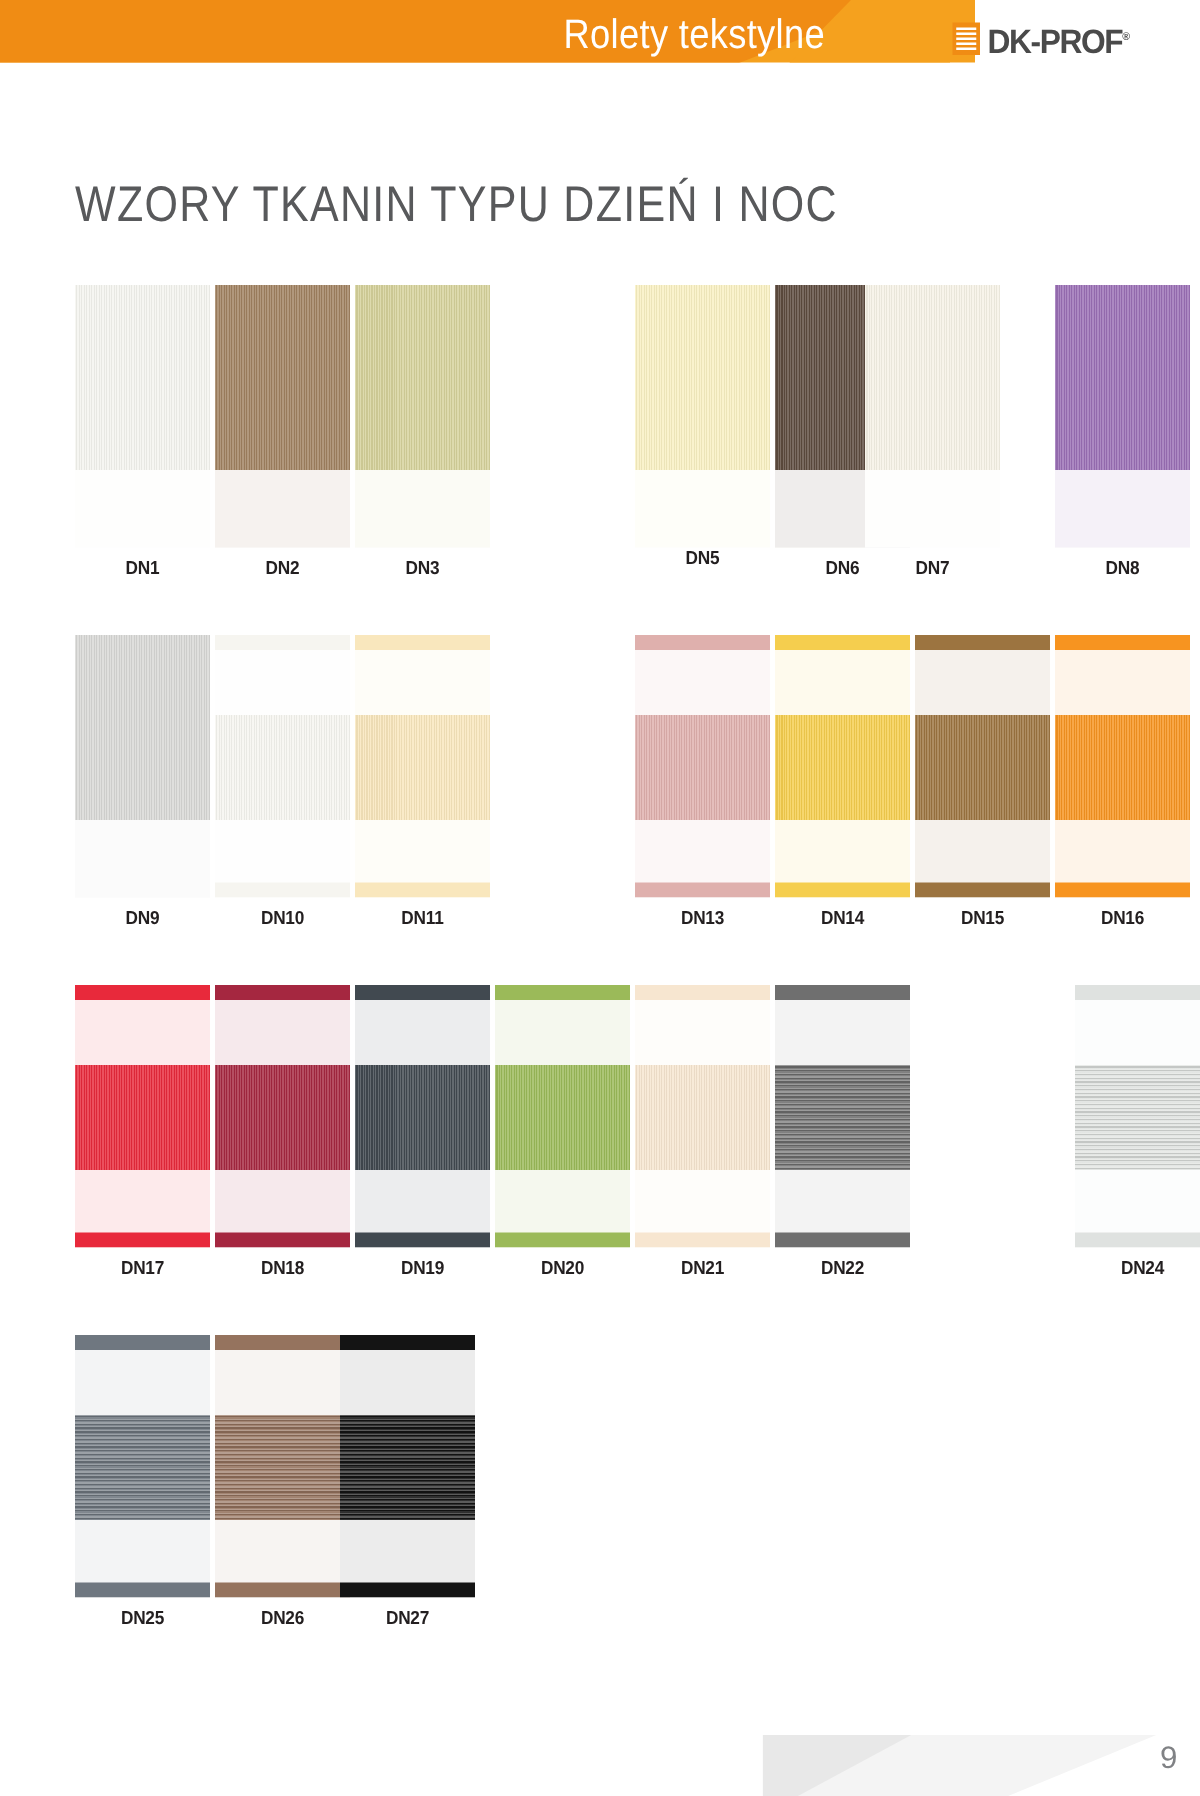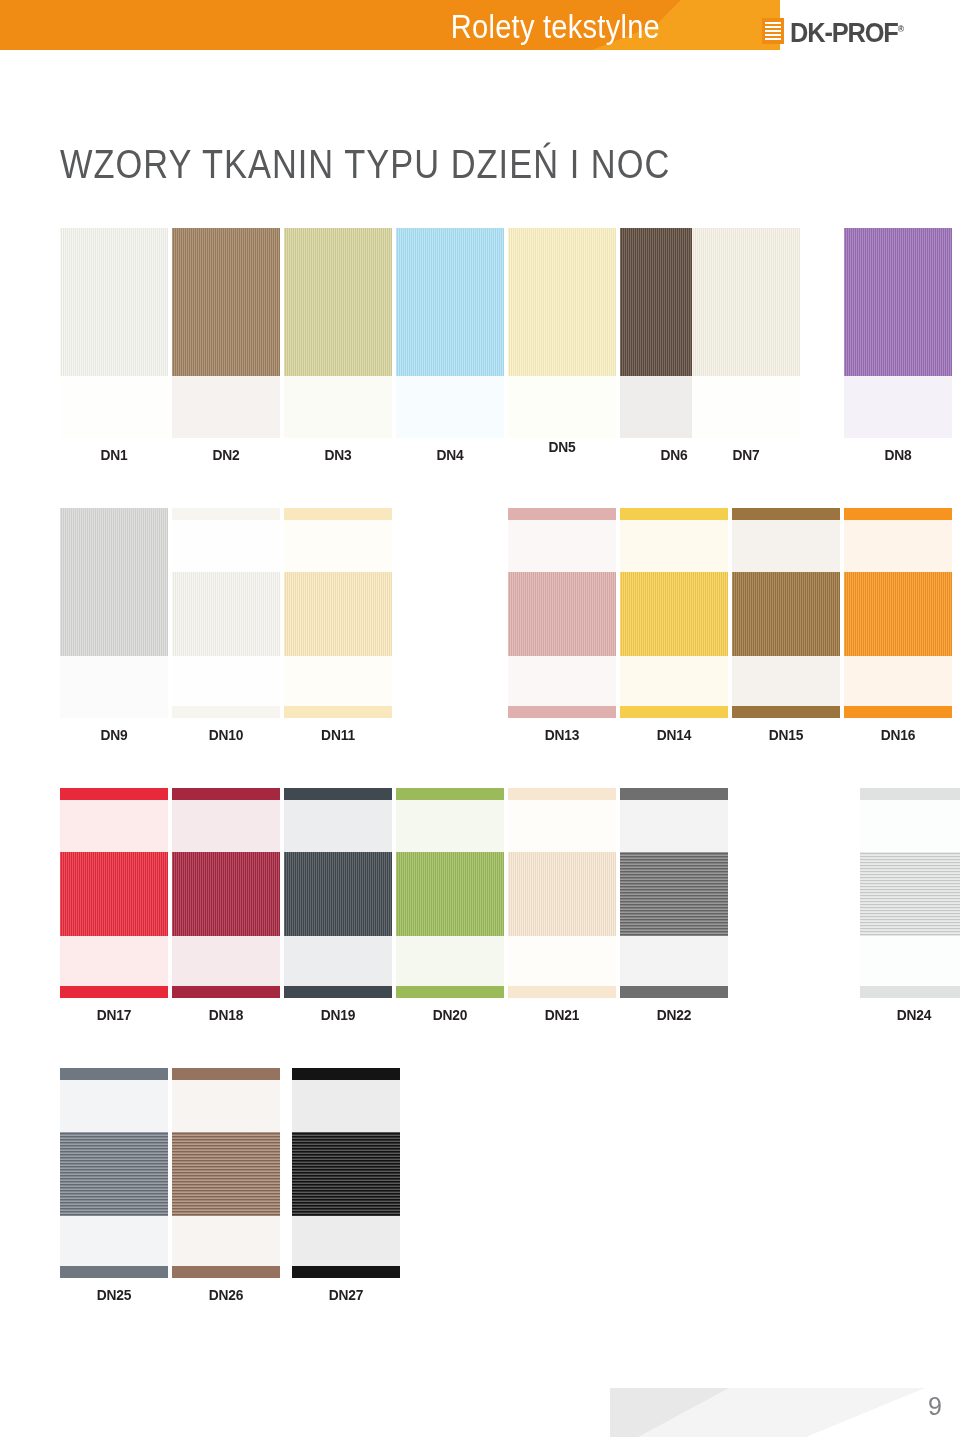--- a/index.html
+++ b/index.html
@@ -285,29 +285,20 @@
         </div>
         <div class="cell" style="left: 224px;">
           <div class="swatch" style="background: rgb(251, 251, 245);">
             <div class="band" style="top: 0px; height: 148px; background: rgb(214, 210, 155);">
               <div class="weave"></div>
             </div>
             <div class="band stripes" style="top: 148px; height: 62px; background: rgb(251, 251, 245);"></div>
           </div>
           <div class="label">DN3</div>
         </div>
-        <div class="cell" style="left: 336px;">
-          <div class="swatch" style="background: rgb(247, 252, 254);">
-            <div class="band" style="top: 0px; height: 148px; background: rgb(172, 224, 245);">
-              <div class="weave"></div>
-            </div>
-            <div class="band stripes" style="top: 148px; height: 62px; background: rgb(247, 252, 254);"></div>
-          </div>
-          <div class="label">DN4</div>
-        </div>
         <div class="cell" style="left: 448px;">
           <div class="swatch" style="background: rgb(254, 254, 249);">
             <div class="band" style="top: 0px; height: 148px; background: rgb(249, 240, 194);">
               <div class="weave"></div>
             </div>
             <div class="band stripes" style="top: 148px; height: 62px; background: rgb(254, 254, 249);"></div>
           </div>
           <div class="label raised">DN5</div>
         </div>
         <div class="cell" style="left: 560px;">
@@ -525,21 +516,21 @@
             <div class="band" style="top: 0px; height: 12px; background: rgb(149, 115, 94);"></div>
             <div class="band stripes" style="top: 12px; height: 52px; background: rgb(247, 244, 242);"></div>
             <div class="band" style="top: 64px; height: 84px; background: rgb(149, 115, 94);">
               <div class="melange"></div>
             </div>
             <div class="band stripes" style="top: 148px; height: 50px; background: rgb(247, 244, 242);"></div>
             <div class="band" style="top: 198px; height: 12px; background: rgb(149, 115, 94);"></div>
           </div>
           <div class="label">DN26</div>
         </div>
-        <div class="cell" style="left: 232px;">
+        <div class="cell" style="left: 212px;">
           <div class="swatch" style="background: rgb(232, 232, 232);">
             <div class="band" style="top: 0px; height: 12px; background: rgb(20, 20, 20);"></div>
             <div class="band stripes" style="top: 12px; height: 52px; background: rgb(236, 236, 236);"></div>
             <div class="band" style="top: 64px; height: 84px; background: rgb(20, 20, 20);">
               <div class="melange"></div>
             </div>
             <div class="band stripes" style="top: 148px; height: 50px; background: rgb(236, 236, 236);"></div>
             <div class="band" style="top: 198px; height: 12px; background: rgb(20, 20, 20);"></div>
           </div>
           <div class="label">DN27</div>

